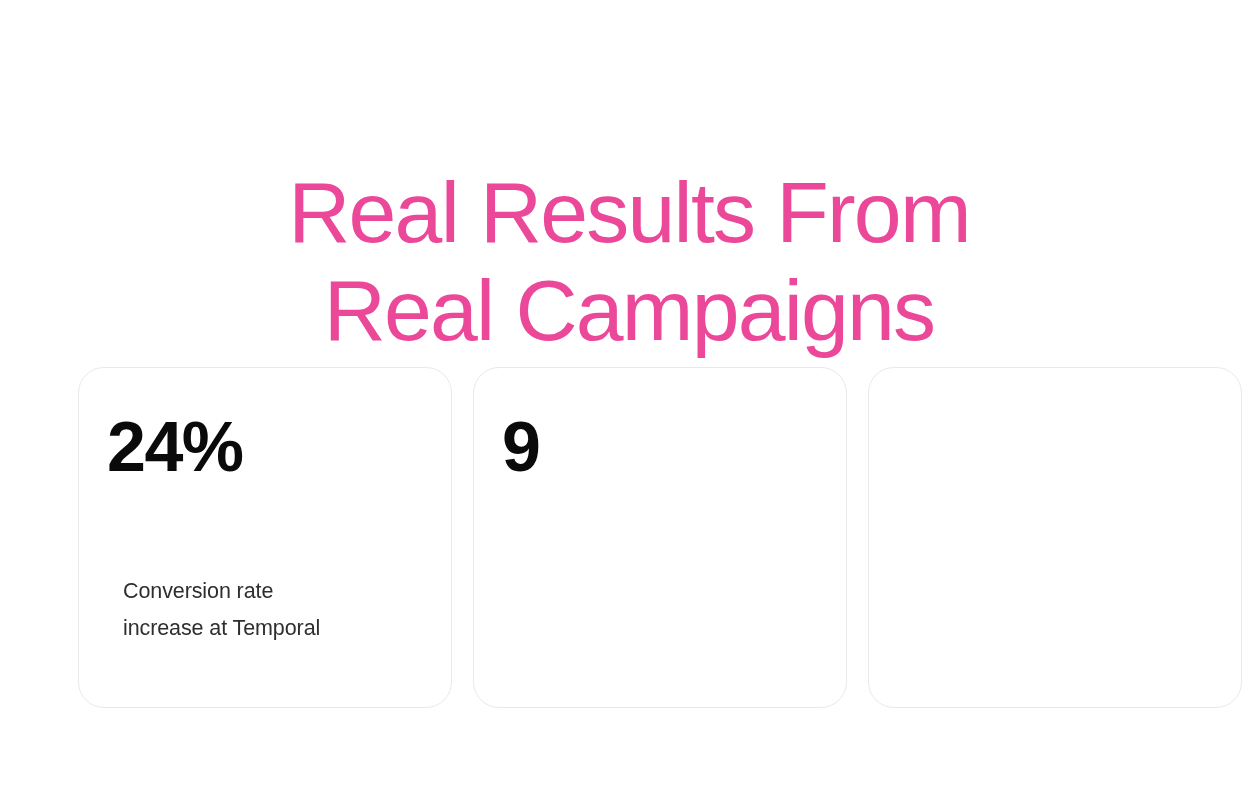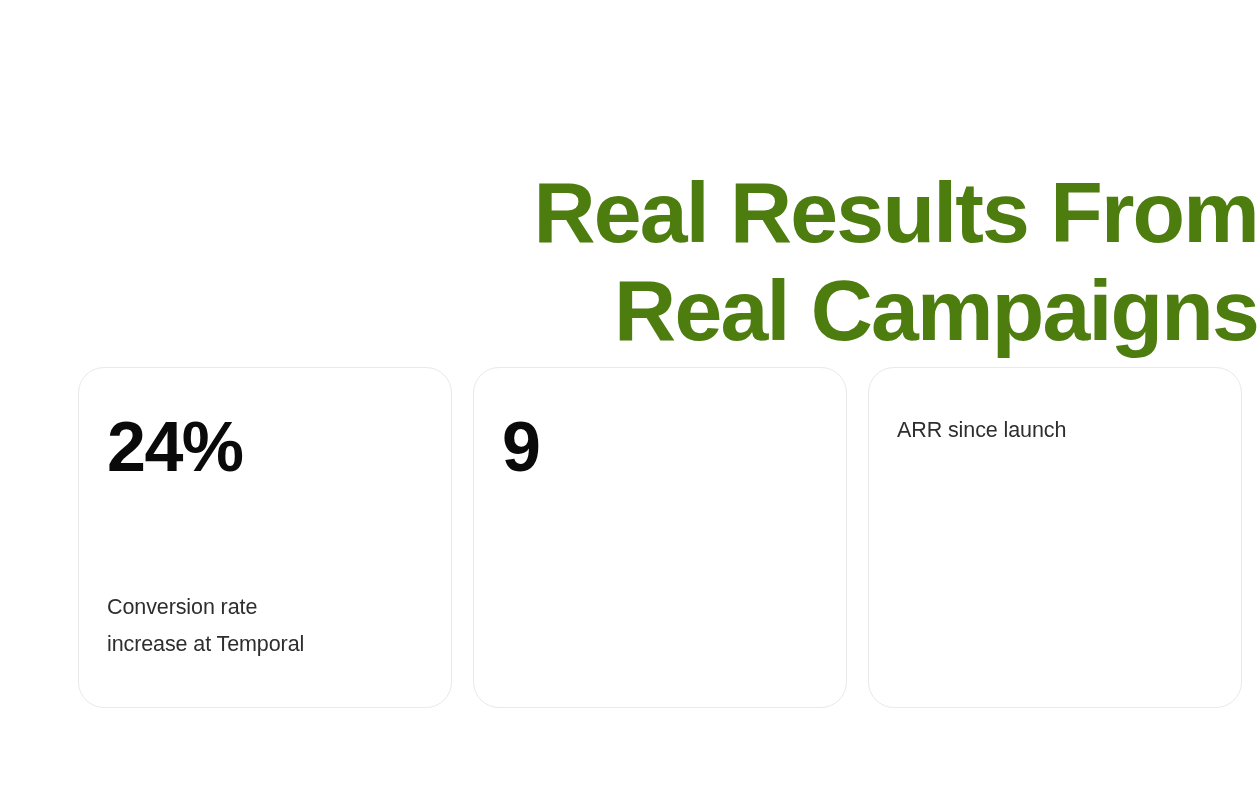--- a/index.html
+++ b/index.html
@@ -21,25 +21,25 @@
     height: 798px;
     background: #ffffff;
   }
 
   
   .section-heading {
     position: absolute;
     left: 0;
     top: 92px;
     width: 1258px;
-    text-align: right;
-    color: #4d7c0f;
+    text-align: center;
+    color: #ec4899;
     font-size: 86px;
     line-height: 98px;
-    font-weight: 700;
+    font-weight: 400;
     letter-spacing: -1.8px;
     white-space: pre-line;
   }
 
   
   .stats-row {
     position: absolute;
     left: 78px;
     top: 367px;
     width: 1164px;
@@ -71,21 +71,21 @@
     letter-spacing: -1.5px;
     margin: 0;
   }
 
   .stat-label {
     color: #2e2e2e;
     font-size: 21.5px;
     line-height: 37px;
     font-weight: 400;
     letter-spacing: -0.1px;
-    margin: 0;
+    margin: 16px;
     white-space: pre-line;
   }
 </style>
 </head>
 <body>
 
 <div class="page">
 
   <h2 class="section-heading">Real Results From
 Real Campaigns</h2>
@@ -96,17 +96,16 @@
       <div class="stat-value">24%</div>
       <div class="stat-label">Conversion rate
 increase at Temporal</div>
     </div>
 
     <div class="stat-card">
       <div class="stat-value">9</div>
     </div>
 
     <div class="stat-card">
-      <div class="stat-label">ARR since launch</div>
     </div>
 
   </div>
 </div>
 
 </body></html>

